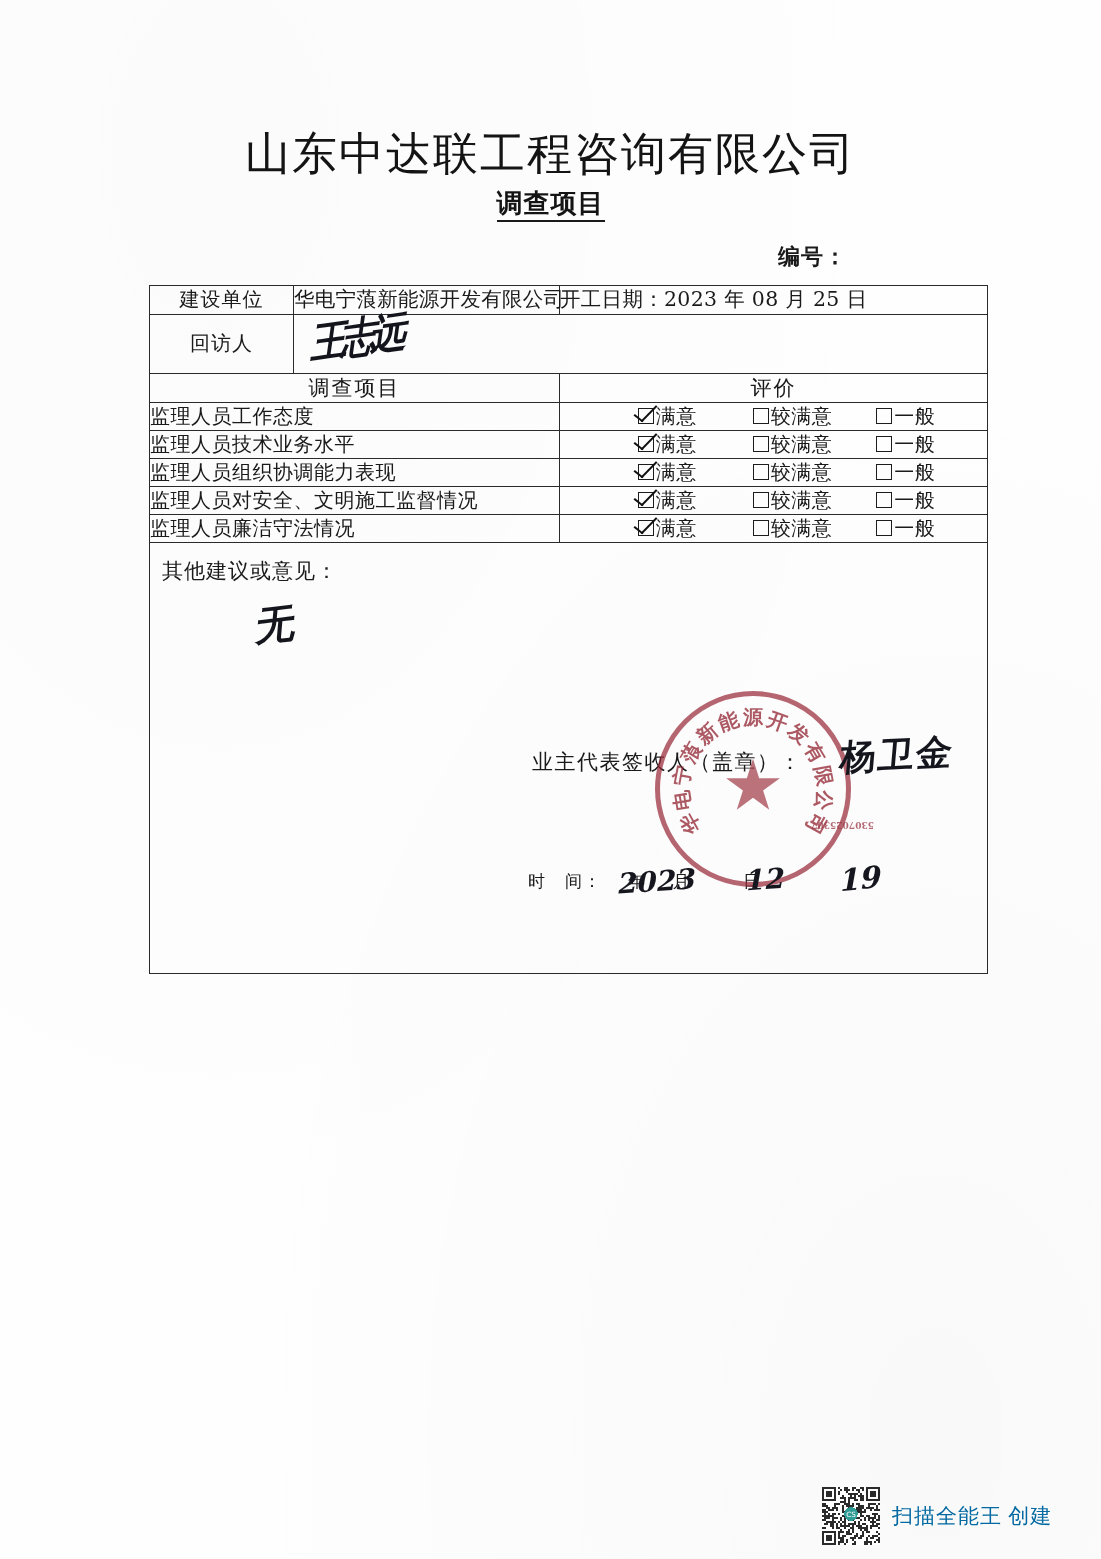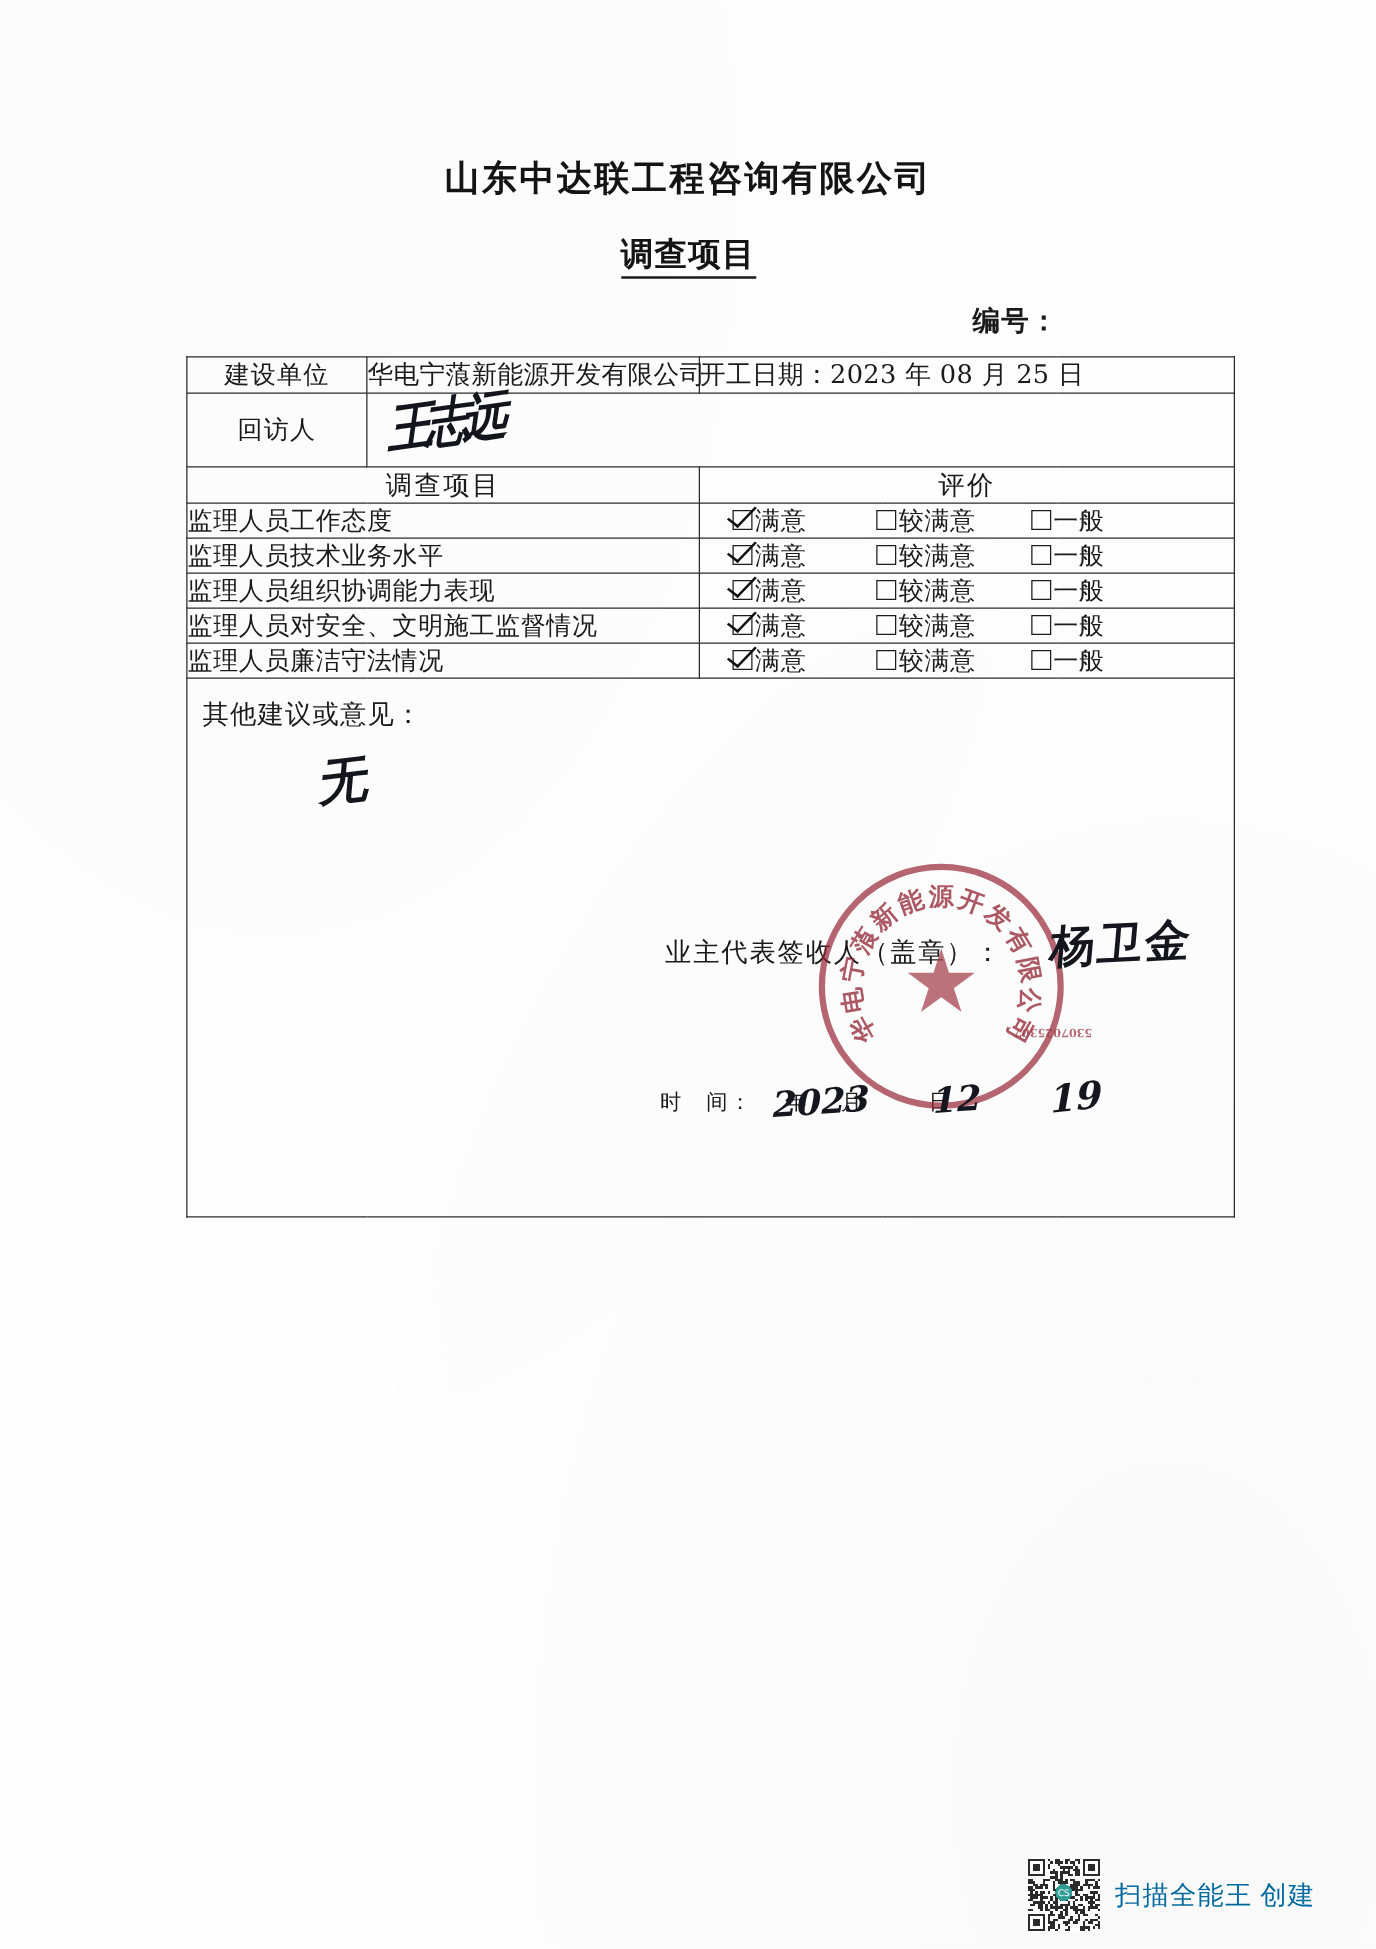--- a/index.html
+++ b/index.html
@@ -31,22 +31,22 @@
       radial-gradient(ellipse at 85% 92%, rgba(0,0,0,0.018), rgba(0,0,0,0) 55%);
     pointer-events: none;
   }
 
   
   .doc-title {
     position: absolute;
     left: 0; right: 0;
     top: 124px;
     text-align: center;
-    font-size: 28px;
-    font-weight: 700;
+    font-size: 45px;
+    font-weight: 400;
     letter-spacing: 2px;
     font-family: "DejaVu Serif", "Liberation Serif", serif;
     color: #141414;
   }
   .doc-subtitle {
     position: absolute;
     left: 0; right: 0;
     top: 186px;
     text-align: center;
     font-size: 26px;
@@ -111,21 +111,21 @@
     letter-spacing: 0.5px;
     padding: 9px 8px 9px 10px;
     white-space: nowrap;
   }
   .eval-cell {
     padding: 7px 6px;
   }
   .eval-row {
     display: flex;
     align-items: center;
-    justify-content: flex-start;
+    justify-content: center;
     font-size: 20px;
   }
   .opt {
     display: inline-flex;
     align-items: center;
     white-space: nowrap;
     position: relative;
   }
   .opt-1 { margin-left: 26px; }
   .opt-2 { margin-left: 56px; }

